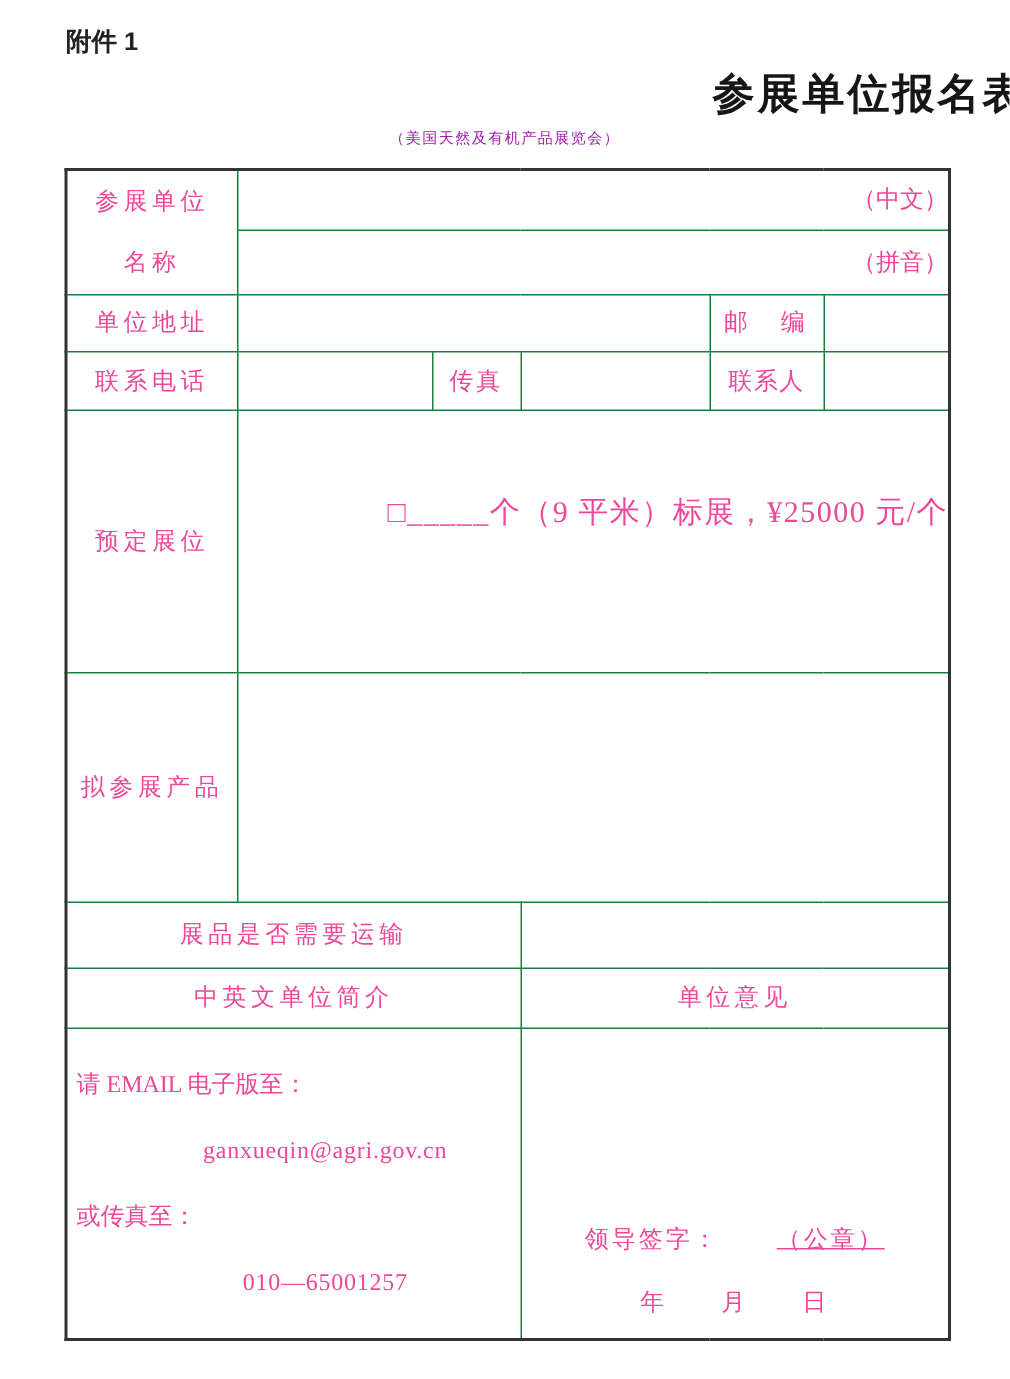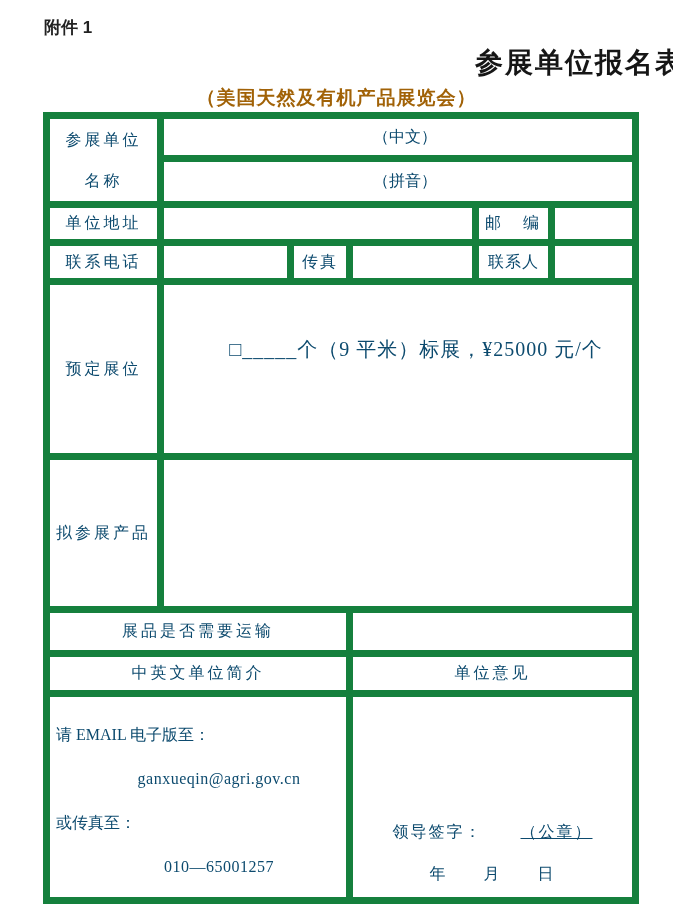--- a/index.html
+++ b/index.html
@@ -14,37 +14,37 @@
     font-family:"Liberation Sans","DejaVu Sans",sans-serif;
     font-weight:700;font-size:17px;color:#222;
   }
   .title{
     position:absolute;left:12px;top:44px;width:673px;text-align:right;
     font-family:"Liberation Sans","DejaVu Sans",sans-serif;
     font-weight:700;font-size:28px;letter-spacing:2px;color:#161616;
   }
   .subtitle{
     position:absolute;left:0;top:85px;width:673px;text-align:center;
-    font-weight:700;font-size:19px;letter-spacing:1px;color:#a16207;
+    font-weight:400;font-size:10px;letter-spacing:1px;color:#a21caf;
   }
   table.form{
     position:absolute;left:43px;top:112px;
     border-collapse:collapse;table-layout:fixed;
     width:589px;
     border:2px solid #333;
   }
   td{
-    border:7px solid #15803d;
-    font-size:16px;color:#0c4a6e;
+    border:1px solid #15803d;
+    font-size:16px;color:#ec4899;
     vertical-align:middle;
     padding:0;
     overflow:hidden;
   }
   td.lbl{text-align:center;letter-spacing:3px;}
-  td.val{text-align:center;padding-left:14px;}
+  td.val{text-align:right;padding-left:14px;}
   .two-line{line-height:41px;}
   .pad-left{padding-left:12px;}
   .booth-cell{vertical-align:middle;}
   .booth-text{
     display:inline-block;position:relative;top:-20px;
     margin-left:22px;letter-spacing:1px;font-size:20px;
   }
   .contact-block{
     vertical-align:top;text-align:left;padding:16px 0 0 6px;
   }

